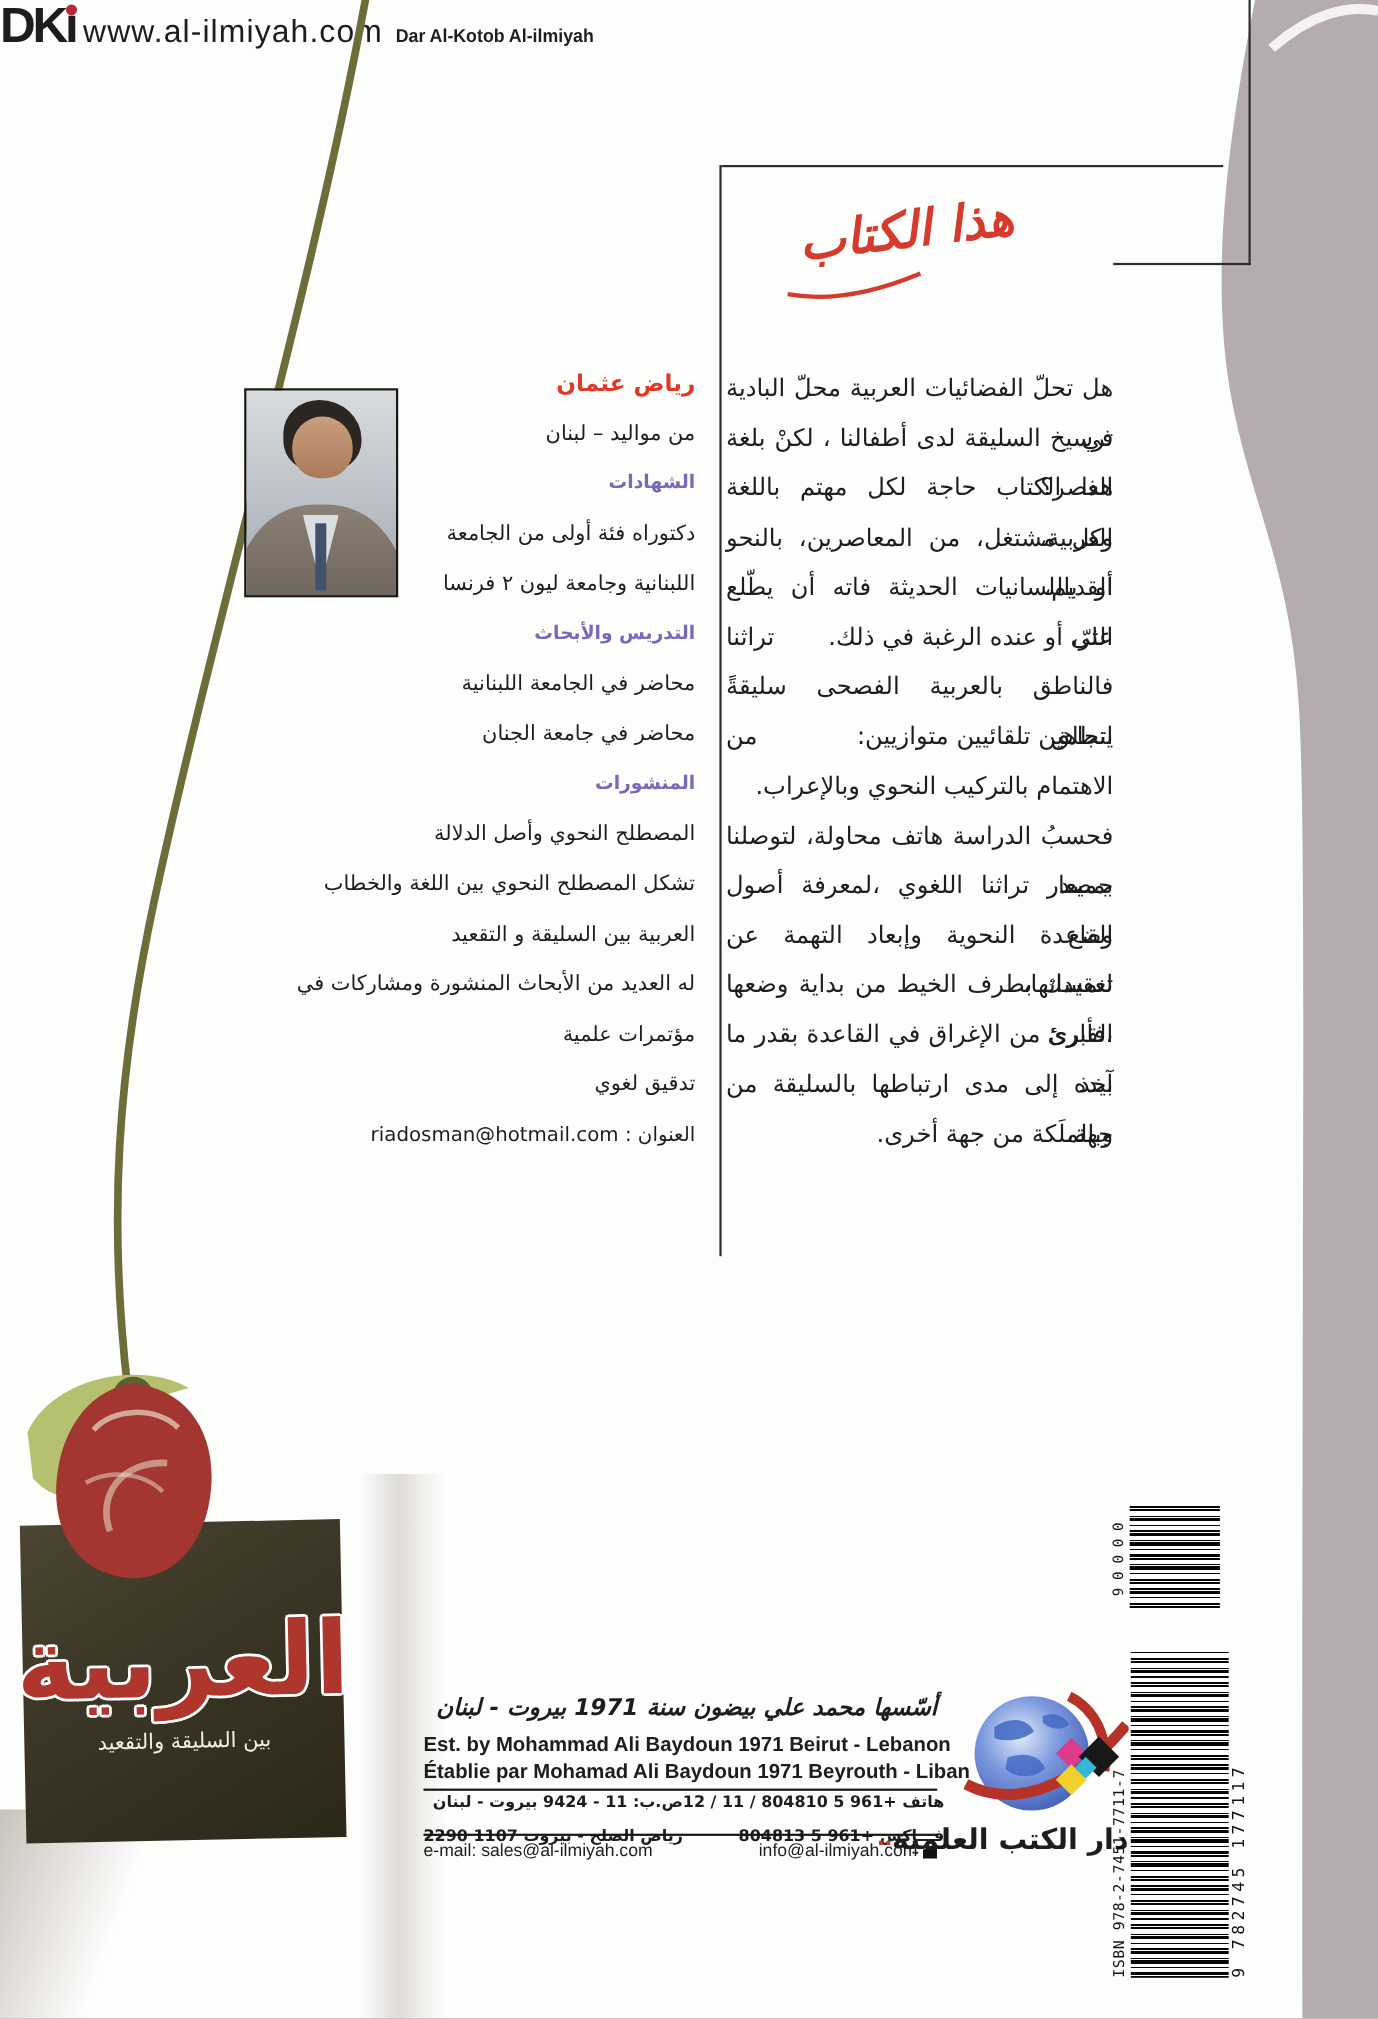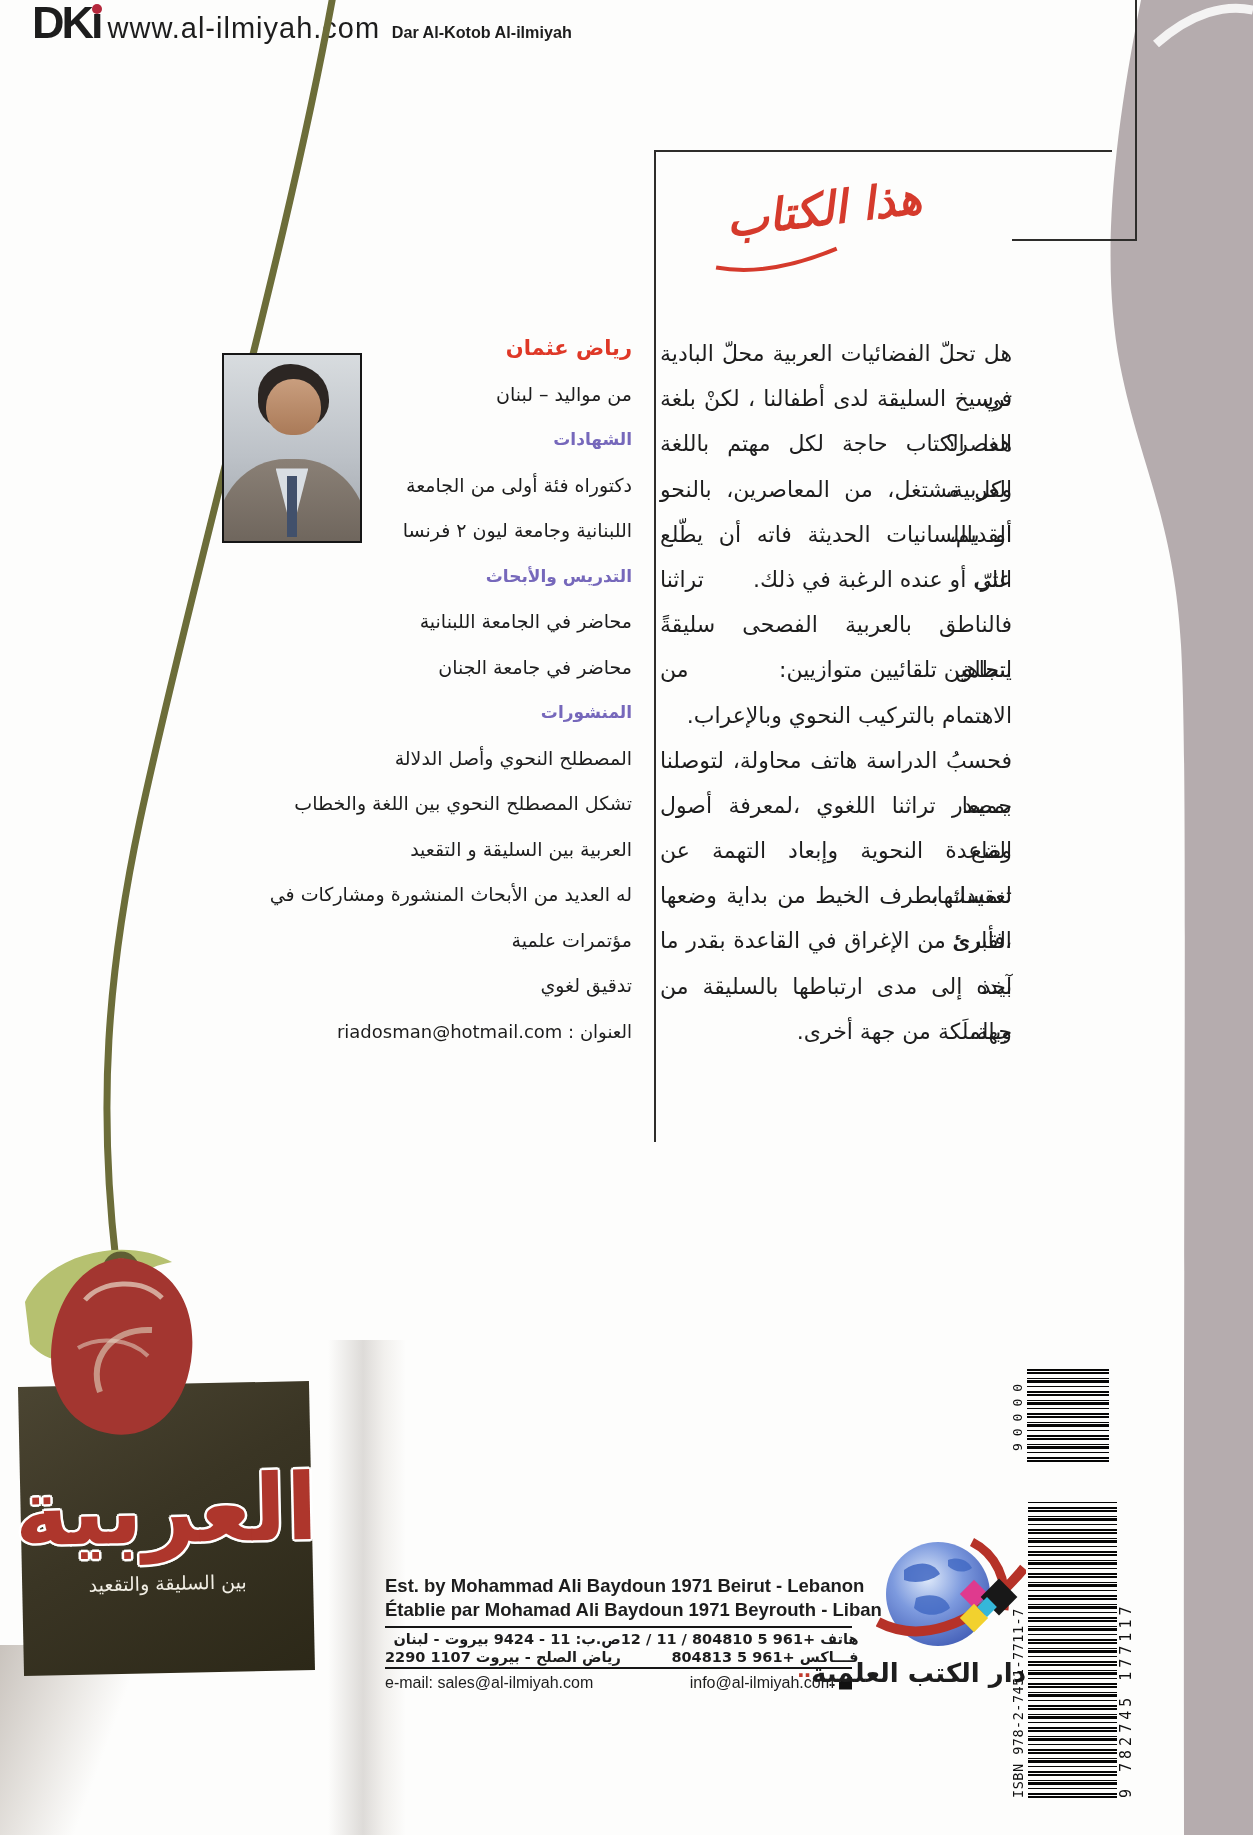--- a/index.html
+++ b/index.html
@@ -52,29 +52,29 @@
                 1.8px 1.8px 0 #fff,-1.8px -1.8px 0 #fff,1.8px -1.8px 0 #fff,-1.8px 1.8px 0 #fff;}
   #cover-sub{direction:rtl;color:#f1eee4;font-size:19px;margin-top:12px;letter-spacing:.5px;white-space:nowrap;}
 
   
   .abs{position:absolute;z-index:2;}
   #founder-ar{left:385px;top:1540px;width:467px;direction:rtl;font-size:21px;font-weight:bold;font-style:italic;white-space:nowrap;}
   #founder-en{left:385px;top:1575px;width:467px;font:bold 18.5px "Liberation Sans",sans-serif;white-space:nowrap;}
   #founder-fr{left:385px;top:1599px;width:467px;font:bold 18.5px "Liberation Sans",sans-serif;white-space:nowrap;}
   #rule1{left:385px;top:1626px;width:467px;height:2px;background:#161616;}
   #contact{left:385px;top:1631px;width:467px;display:flex;justify-content:space-between;font-weight:bold;font-size:14.5px;}
-  #contact .c-col{display:flex;flex-direction:column;gap:2px;}
+  #contact .c-col{display:flex;flex-direction:column;gap:15px;}
   #contact .c-col div{direction:rtl;height:16px;line-height:16px;white-space:nowrap;}
   #rule2{left:385px;top:1667px;width:467px;height:2px;background:#161616;}
   #emails{left:385px;top:1674px;width:467px;display:flex;justify-content:space-between;align-items:center;
     font-size:16px;font-family:"Liberation Sans",sans-serif;}
   #emails .right{display:flex;align-items:center;gap:5px;}
   .mark-icon{display:inline-block;width:13px;height:13px;background:#111;
     clip-path:polygon(0 40%,100% 0,100% 100%,0 100%);}
-  #dki-row{left:420px;top:1690px;width:605px;display:flex;align-items:baseline;gap:7px;z-index:2;padding-left:32px;}
+  #dki-row{left:420px;top:1690px;width:605px;display:flex;align-items:baseline;gap:7px;z-index:2;}
   .dki{font-family:"Liberation Sans",sans-serif;font-weight:900;font-size:45px;letter-spacing:-3px;position:relative;line-height:1;}
   .dki .dot{position:absolute;right:-1px;top:4px;width:10px;height:10px;border-radius:50%;background:#b5283c;}
   .web{font-family:"Liberation Sans",sans-serif;font-size:29px;letter-spacing:1px;}
   .darname{font-family:"Liberation Sans",sans-serif;font-weight:bold;font-size:17px;transform:scaleX(.95);white-space:nowrap;}
 
   
   #pub-logo{left:846px;top:1536px;width:180px;text-align:right;}
   #pub-ar{direction:rtl;font-size:26px;font-weight:bold;white-space:nowrap;margin-top:-4px;}
   #pub-ar::after{content:"\2025";color:#c0392b;font-size:20px;vertical-align:top;}
 
@@ -170,20 +170,21 @@
 
   <svg class="layer z3" viewBox="0 0 1253 1835">
     <path d="M25,1302 C48,1252 128,1236 172,1262 C138,1268 108,1292 94,1332 C80,1366 52,1368 30,1344 Z" fill="#b6c170"></path>
     <circle cx="121" cy="1270" r="15" fill="none" stroke="#5f5e33" stroke-width="7"></circle>
     <path d="M121,1258 C168,1262 196,1300 192,1352 C188,1406 154,1440 112,1434 C66,1427 44,1386 53,1334 C60,1295 84,1262 121,1258 Z" fill="#a33630"></path>
     <path d="M85,1300 C102,1280 142,1278 162,1298" stroke="#e8d9c8" stroke-width="5" fill="none" opacity=".7"></path>
     <path d="M100,1392 C88,1360 110,1328 152,1330" stroke="#dcc9b4" stroke-width="6" fill="none" opacity=".65"></path>
     <path d="M78,1348 C98,1336 130,1338 148,1356" stroke="#e4d4c2" stroke-width="4" fill="none" opacity=".55"></path>
   </svg>
 
+  <div class="abs" id="founder-ar">أسّسها محمد علي بيضون سنة 1971 بيروت - لبنان</div>
   <div class="abs" id="founder-en">Est. by Mohammad Ali Baydoun 1971 Beirut - Lebanon</div>
   <div class="abs" id="founder-fr">Établie par Mohamad Ali Baydoun 1971 Beyrouth - Liban</div>
   <div class="abs" id="rule1"></div>
 
   <div class="abs" id="contact">
     <div class="c-col">
       <div>ص.ب: 11 - 9424 بيروت - لبنان</div>
       <div>رياض الصلح - بيروت 1107 2290</div>
     </div>
     <div class="c-col">

